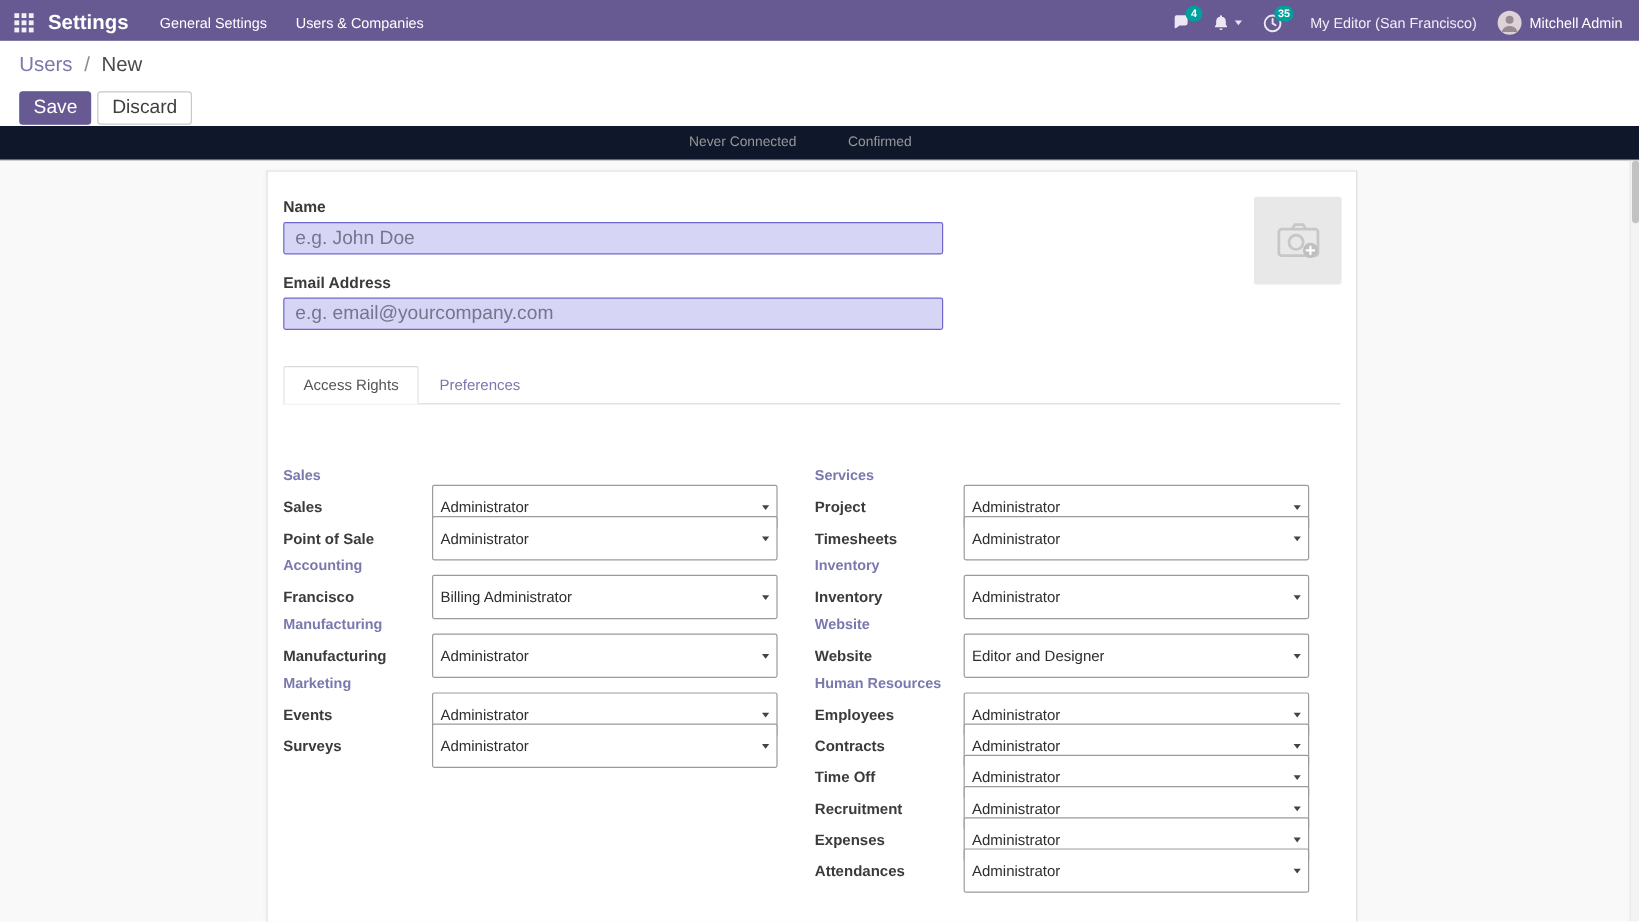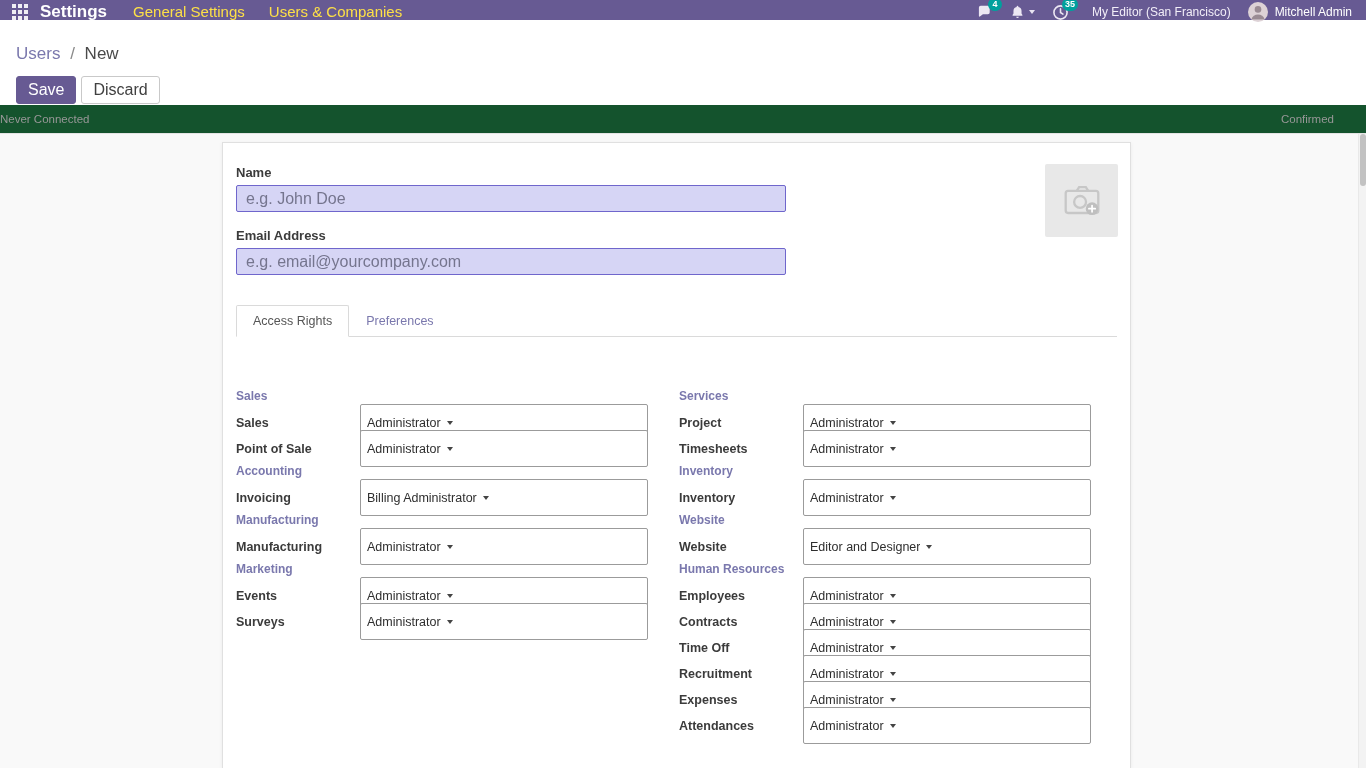--- a/index.html
+++ b/index.html
@@ -6,28 +6,28 @@
     --brand:#675a93; --link:#7a78ad; --badge:#00a09d;
     --input-bg:#d6d5f5; --input-border:#6f66cc;
   }
   *{box-sizing:border-box}
   html,body{margin:0;padding:0}
   body{
     width:1366px;height:768px;overflow:hidden;position:relative;
     font-family:"Liberation Sans",sans-serif;background:#fff;color:#333;
   }
   
-  .navbar{position:absolute;top:0;left:0;right:0;height:20px;background:var(--brand);
+  .navbar{position:absolute;top:0;left:0;right:0;height:34px;background:var(--brand);
     display:flex;align-items:center;justify-content:space-between;padding:4px 14px 0 12px;z-index:5}
   .nav-left{display:flex;align-items:center}
   .apps-icon{display:grid;grid-template-columns:repeat(3,4px);grid-auto-rows:4px;gap:2px;cursor:pointer}
   .apps-icon i{background:rgba(255,255,255,.9);display:block}
   .app-title{color:#fff;font-size:17px;font-weight:700;margin:0 26px 0 12px;cursor:pointer}
   .nav-menus{display:flex;gap:24px}
-  .nav-menus span{color:#fde047;font-size:15px;cursor:pointer;line-height:34px}
+  .nav-menus span{color:#ffffff;font-size:12px;cursor:pointer;line-height:34px}
   .nav-right{display:flex;align-items:center;gap:17px}
   .nav-icon-wrap{position:relative;display:flex;align-items:center;cursor:pointer}
   .badge{position:absolute;top:-6px;right:-9px;min-width:14px;height:13px;padding:0 3px;
     background:var(--badge);color:#fff;font-size:9px;line-height:13px;text-align:center;
     border-radius:8px;font-weight:700}
   .caret{width:0;height:0;border-left:3.5px solid transparent;border-right:3.5px solid transparent;
     border-top:4px solid #e9e4f2;margin-left:4px}
   .company-name{color:#f2eef8;font-size:12px;cursor:pointer;margin-left:6px}
   .user-menu{display:flex;align-items:center;gap:7px;cursor:pointer}
   .avatar{width:20px;height:20px;border-radius:50%;background:#ddd2d6;overflow:hidden;display:block}
@@ -36,22 +36,22 @@
   .control-panel{position:absolute;top:34px;left:0;right:0;height:71px;background:#fff;padding:10px 16px 0}
   .breadcrumb{font-size:17px}
   .breadcrumb .bc-link{color:var(--link);cursor:pointer;text-decoration:none}
   .breadcrumb .sep{color:#8a8a8a;margin:0 5px}
   .breadcrumb .current{color:#4a4a4a}
   .cp-buttons{margin-top:12px;display:flex;gap:5px}
   .btn{font-family:inherit;font-size:16px;padding:4px 11px;border-radius:3px;
     border:1px solid #c9c9c9;background:#fff;color:#404040;cursor:pointer}
   .btn.primary{background:var(--brand);border-color:var(--brand);color:#fff}
   
-  .status-row{position:absolute;top:105px;left:0;right:0;height:29px;background:#14532d;
-    border-bottom:1px solid #e4e4e4;display:flex;justify-content:space-between;align-items:center;
+  .status-row{position:absolute;top:105px;left:0;right:0;height:29px;background:#0f172a;
+    border-bottom:1px solid #e4e4e4;display:flex;justify-content:center;align-items:center;
     gap:43px;padding-right:32px;font-size:11.5px;color:#979797}
   .status{cursor:pointer}
   
   .content{position:absolute;top:134px;left:0;right:0;bottom:0;background:#f9f9f9}
   .sheet{position:relative;margin:8px 0 0 222px;width:909px;height:calc(100% - 8px);
     background:#fff;border:1px solid #e0e0e0;border-bottom:none;
     box-shadow:0 1px 4px rgba(0,0,0,.06);padding:22px 13px}
   .f-label{display:block;font-size:13px;font-weight:700;color:#3b3b3b;margin-bottom:5px}
   .f-input{display:block;width:550px;height:27px;background:var(--input-bg);
     border:1px solid var(--input-border);border-radius:2px;padding:0 9px;font-size:16px;
@@ -66,21 +66,21 @@
   .tab.active{color:#555;background:#fff;border-color:#dadada;border-bottom-color:#fff;
     border-radius:2px 2px 0 0}
   
   .groups{display:flex;gap:31px;margin-top:52px}
   .col{width:412px}
   .group{}
   .group-title{color:var(--link);font-size:12px;font-weight:700;margin-bottom:9px}
   .field-row{display:flex;align-items:center;height:21px;margin-bottom:5px}
   .field-label{width:124px;flex:none;font-size:12.5px;font-weight:700;color:#3b3b3b}
   .select{flex:1;max-width:288px;height:37px;border:1px solid #9b9b9b;border-radius:2px;
-    background:#fff;display:flex;align-items:center;justify-content:flex-start;
+    background:#fff;display:flex;align-items:center;justify-content:space-between;
     padding:0 6px;font-size:12.5px;color:#2e2e2e;cursor:pointer}
   .select-value{white-space:nowrap;overflow:hidden;text-overflow:ellipsis}
   .chevron{width:0;height:0;border-left:3.5px solid transparent;border-right:3.5px solid transparent;
     border-top:4.5px solid #444;flex:none;margin-left:6px}
   
   .scrollbar{position:absolute;top:0;right:0;width:8px;bottom:0;background:#f3f3f3;
     border-left:1px solid #e9e9e9}
   .thumb{position:absolute;top:0;left:1px;width:6px;height:52px;background:#c2c2c2;border-radius:3px}
 </style>
 </head>
@@ -194,21 +194,21 @@
               <span class="field-label">Point of Sale</span>
               <div class="select">
                 <span class="select-value">Administrator</span>
                 <span class="chevron"></span>
               </div>
             </div>
           </div>
           <div class="group">
             <div class="group-title">Accounting</div>
             <div class="field-row">
-              <span class="field-label">Invoicing</span>
+              <span class="field-label">Francisco</span>
               <div class="select">
                 <span class="select-value">Billing Administrator</span>
                 <span class="chevron"></span>
               </div>
             </div>
           </div>
           <div class="group">
             <div class="group-title">Manufacturing</div>
             <div class="field-row">
               <span class="field-label">Manufacturing</span>

